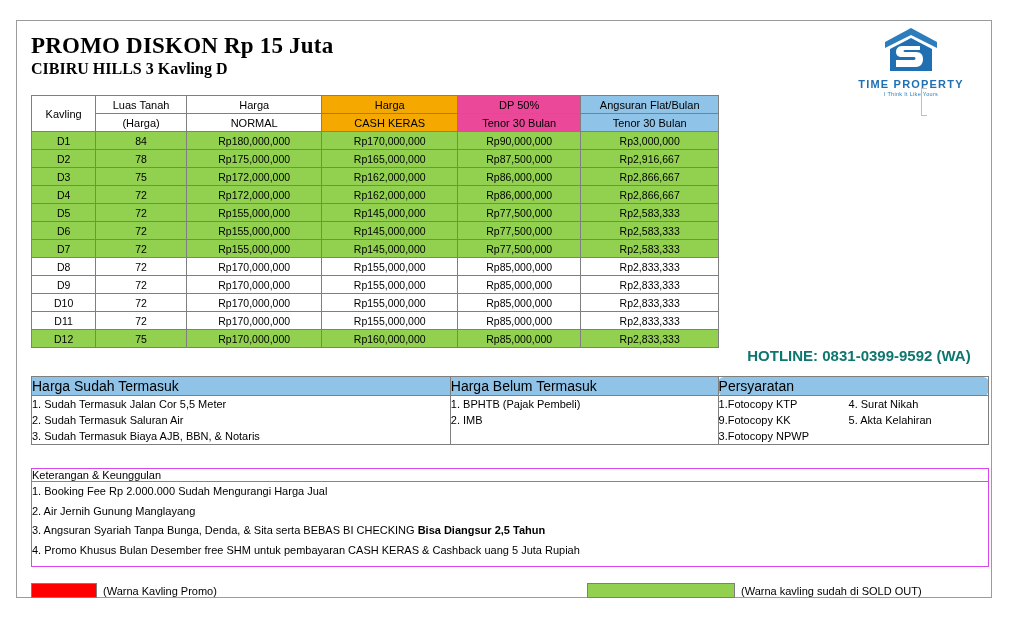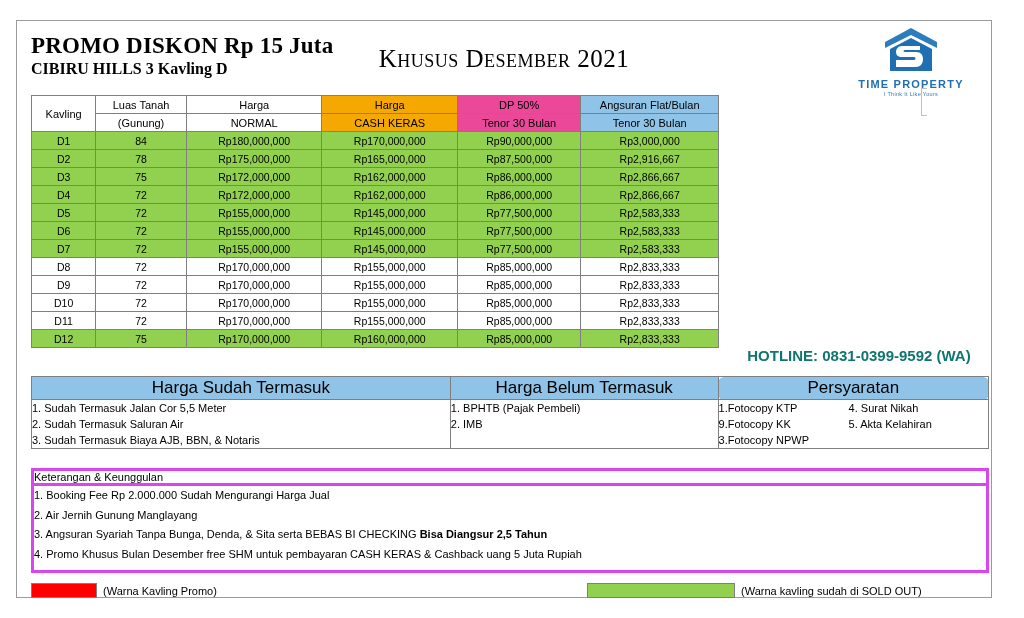--- a/index.html
+++ b/index.html
@@ -162,23 +162,22 @@
     border-collapse: collapse;
     font-size: 11px;
   }
   .info td {
     border: 1px solid #7f7f7f;
     vertical-align: top;
     padding: 0;
   }
   .info .bar {
     background: #8fc3e8;
-    text-align: center;
     font-weight: normal;
-    font-size: 17px;
+    font-size: 14px;
     height: 16px;
     padding: 1px 0;
   }
   .cell-pad {
     padding: 4px 6px 6px 6px;
     line-height: 16px;
   }
   .col-a { width: 420px; }
   .col-b { width: 268px; }
   .col-c { width: 270px; border-radius: 6px; }
@@ -188,21 +187,21 @@
   .two-col > div:first-child { width: 130px; }
   .keterangan {
     position: absolute;
     left: 14px;
     top: 447px;
     width: 958px;
     border-collapse: collapse;
     font-size: 11px;
   }
   .keterangan td {
-    border: 3px solid #d946ef;
+    border: 1px solid #d946ef;
     padding: 0;
   }
   .ket-body {
     padding: 6px 8px 8px 8px;
     line-height: 19.5px;
     height: 84px;
     vertical-align: top;
   }
   .bold-inline { font-weight: bold; }
   
@@ -261,21 +260,20 @@
 <body>
 
 <div class="page">
   <div class="sheet">
 
     <div class="header">
       <div class="title-block">
         <div class="title-main">PROMO DISKON Rp 15 Juta</div>
         <div class="title-sub">CIBIRU HILLS 3 Kavling D</div>
       </div>
-      <div class="center-title">Khusus Desember 2021</div>
       <div class="logo">
         <div class="logo-mark">
           <svg width="62" height="50" viewBox="0 0 62 50" xmlns="http://www.w3.org/2000/svg">
             <path d="M31 2 L57 16 L57 22 L31 9 L5 22 L5 16 Z" fill="#2d7dbd"></path>
             <path d="M31 12 L52 23 L52 45 L10 45 L10 23 Z" fill="#1f6fb2"></path>
             <path d="M40 20 L22 20 C18 20 16 23 16 26 C16 29 18 31 22 31 L34 31 C36 31 36 34 34 34 L16 34 L16 41 L36 41 C41 41 43 37 43 33 C43 29 41 26 36 26 L25 26 C23 26 23 24 25 24 L40 24 Z" fill="#ffffff"></path>
           </svg>
         </div>
         <div class="logo-name">TIME PROPERTY</div>
         <div class="logo-tag">I Think It Like Yours</div>
@@ -286,21 +284,21 @@
       <tbody>
         <tr class="hdr-row">
           <td class="hdr-kavling" rowspan="2">Kavling</td>
           <td class="col-luas">Luas Tanah</td>
           <td class="col-normal hdr-harga-normal">Harga</td>
           <td class="col-cash hdr-harga-cash">Harga</td>
           <td class="col-dp hdr-dp">DP 50%</td>
           <td class="col-ang hdr-ang">Angsuran Flat/Bulan</td>
         </tr>
         <tr class="hdr-row">
-          <td>(Gunung)</td>
+          <td>(Harga)</td>
           <td class="hdr-harga-normal">NORMAL</td>
           <td class="hdr-harga-cash">CASH KERAS</td>
           <td class="hdr-dp">Tenor 30 Bulan</td>
           <td class="hdr-ang">Tenor 30 Bulan</td>
         </tr>
 
         <tr class="green">
           <td>D1</td>
           <td>84</td>
           <td>Rp180,000,000</td>

